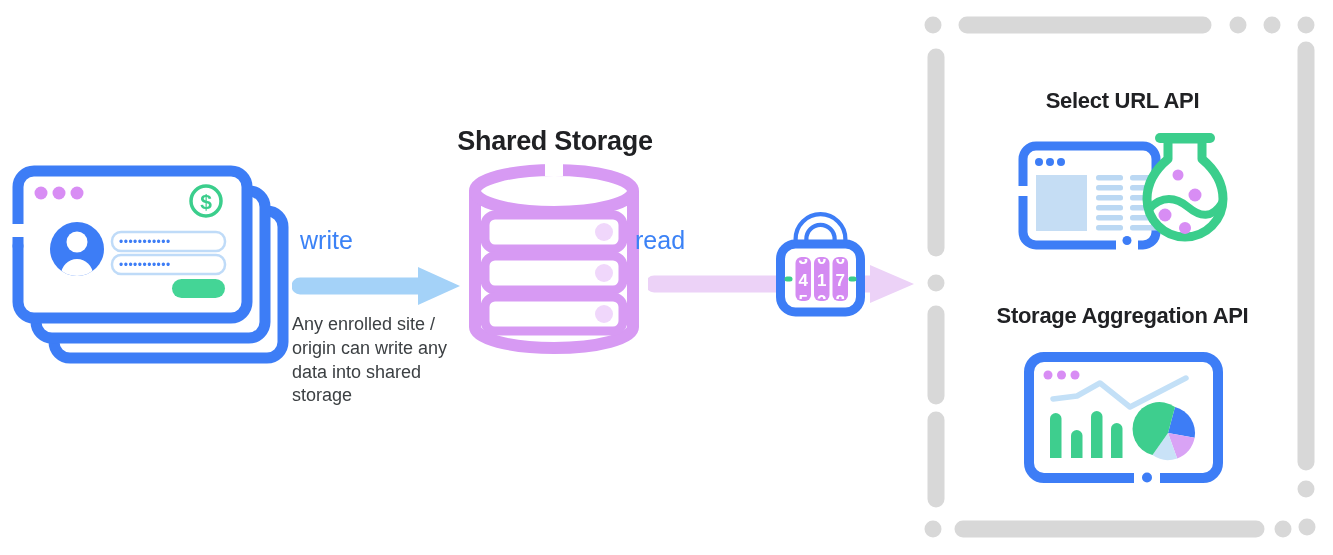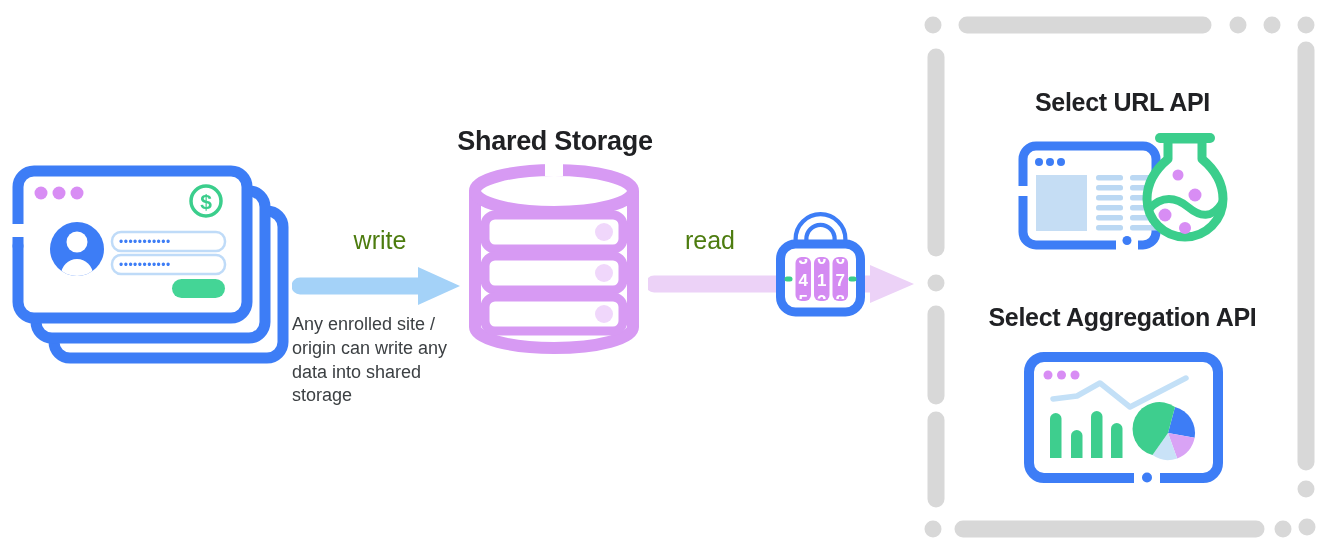--- a/index.html
+++ b/index.html
@@ -1,22 +1,22 @@
 <!DOCTYPE html>
 <html><head>
 <meta charset="utf-8">
 <style>
   html,body{margin:0;padding:0;background:#fff;}
   .canvas{position:relative;width:1333px;height:555px;background:#ffffff;overflow:hidden;
           font-family:"Liberation Sans",sans-serif;}
   .abs{position:absolute;}
-  .flow-label{font-size:25px;color:#4d7c0f;text-align:center;}
+  .flow-label{font-size:25px;color:#3b82f6;}
   .flow-desc{font-size:18px;line-height:1.32;color:#3c4043;}
   .diagram-title{font-size:27px;font-weight:700;color:#202124;text-align:center;letter-spacing:-0.3px;}
-  .api-title{font-size:25px;font-weight:700;color:#202124;text-align:center;letter-spacing:-0.3px;}
+  .api-title{font-size:22px;font-weight:700;color:#202124;text-align:center;letter-spacing:-0.3px;}
   svg text{font-family:"Liberation Sans",sans-serif;}
 </style>
 </head>
 <body>
 
 <div class="canvas">
 
   <svg class="abs" style="left:0;top:0" width="1333" height="555" viewBox="0 0 1333 555">
     <g fill="#D8D8D8" stroke="#D8D8D8" stroke-width="17" stroke-linecap="round">
       <line x1="967" y1="25" x2="1203" y2="25"></line>
@@ -166,21 +166,21 @@
       <path d="M3,78 C16,64 30,66 42,76 S66,88 76,72" fill="none" stroke="#3BCE8C" stroke-width="8" stroke-linecap="round"></path>
       <g fill="#D88DF4">
         <circle cx="32" cy="44" r="5.5"></circle>
           <circle cx="49" cy="64" r="6.5"></circle>
         <circle cx="19" cy="84" r="6.5"></circle>
           <circle cx="39" cy="97" r="6"></circle>
       </g>
     </g>
   </svg>
 
-  <div class="abs api-title" style="left:960px;top:303px;width:325px">Select Aggregation API</div>
+  <div class="abs api-title" style="left:960px;top:303px;width:325px">Storage Aggregation API</div>
   <svg class="abs" style="left:1022px;top:350px" width="210" height="138" viewBox="0 0 210 138">
     <rect x="7" y="7" width="189" height="121" rx="15" fill="#fff" stroke="#3D7DF6" stroke-width="10"></rect>
     <rect x="112" y="118" width="26" height="16" fill="#fff"></rect>
     <circle cx="125" cy="127.5" r="5" fill="#3D7DF6"></circle>
     <g fill="#D88DF4">
       <circle cx="26" cy="25" r="4.5"></circle>
         <circle cx="39.5" cy="25" r="4.5"></circle>
         <circle cx="53" cy="25" r="4.5"></circle>
     </g>
     <polyline points="31,49 55,46 78,33 108,57 164,28" fill="none" stroke="#C3E0F7" stroke-width="5.5" stroke-linecap="round" stroke-linejoin="round"></polyline>

